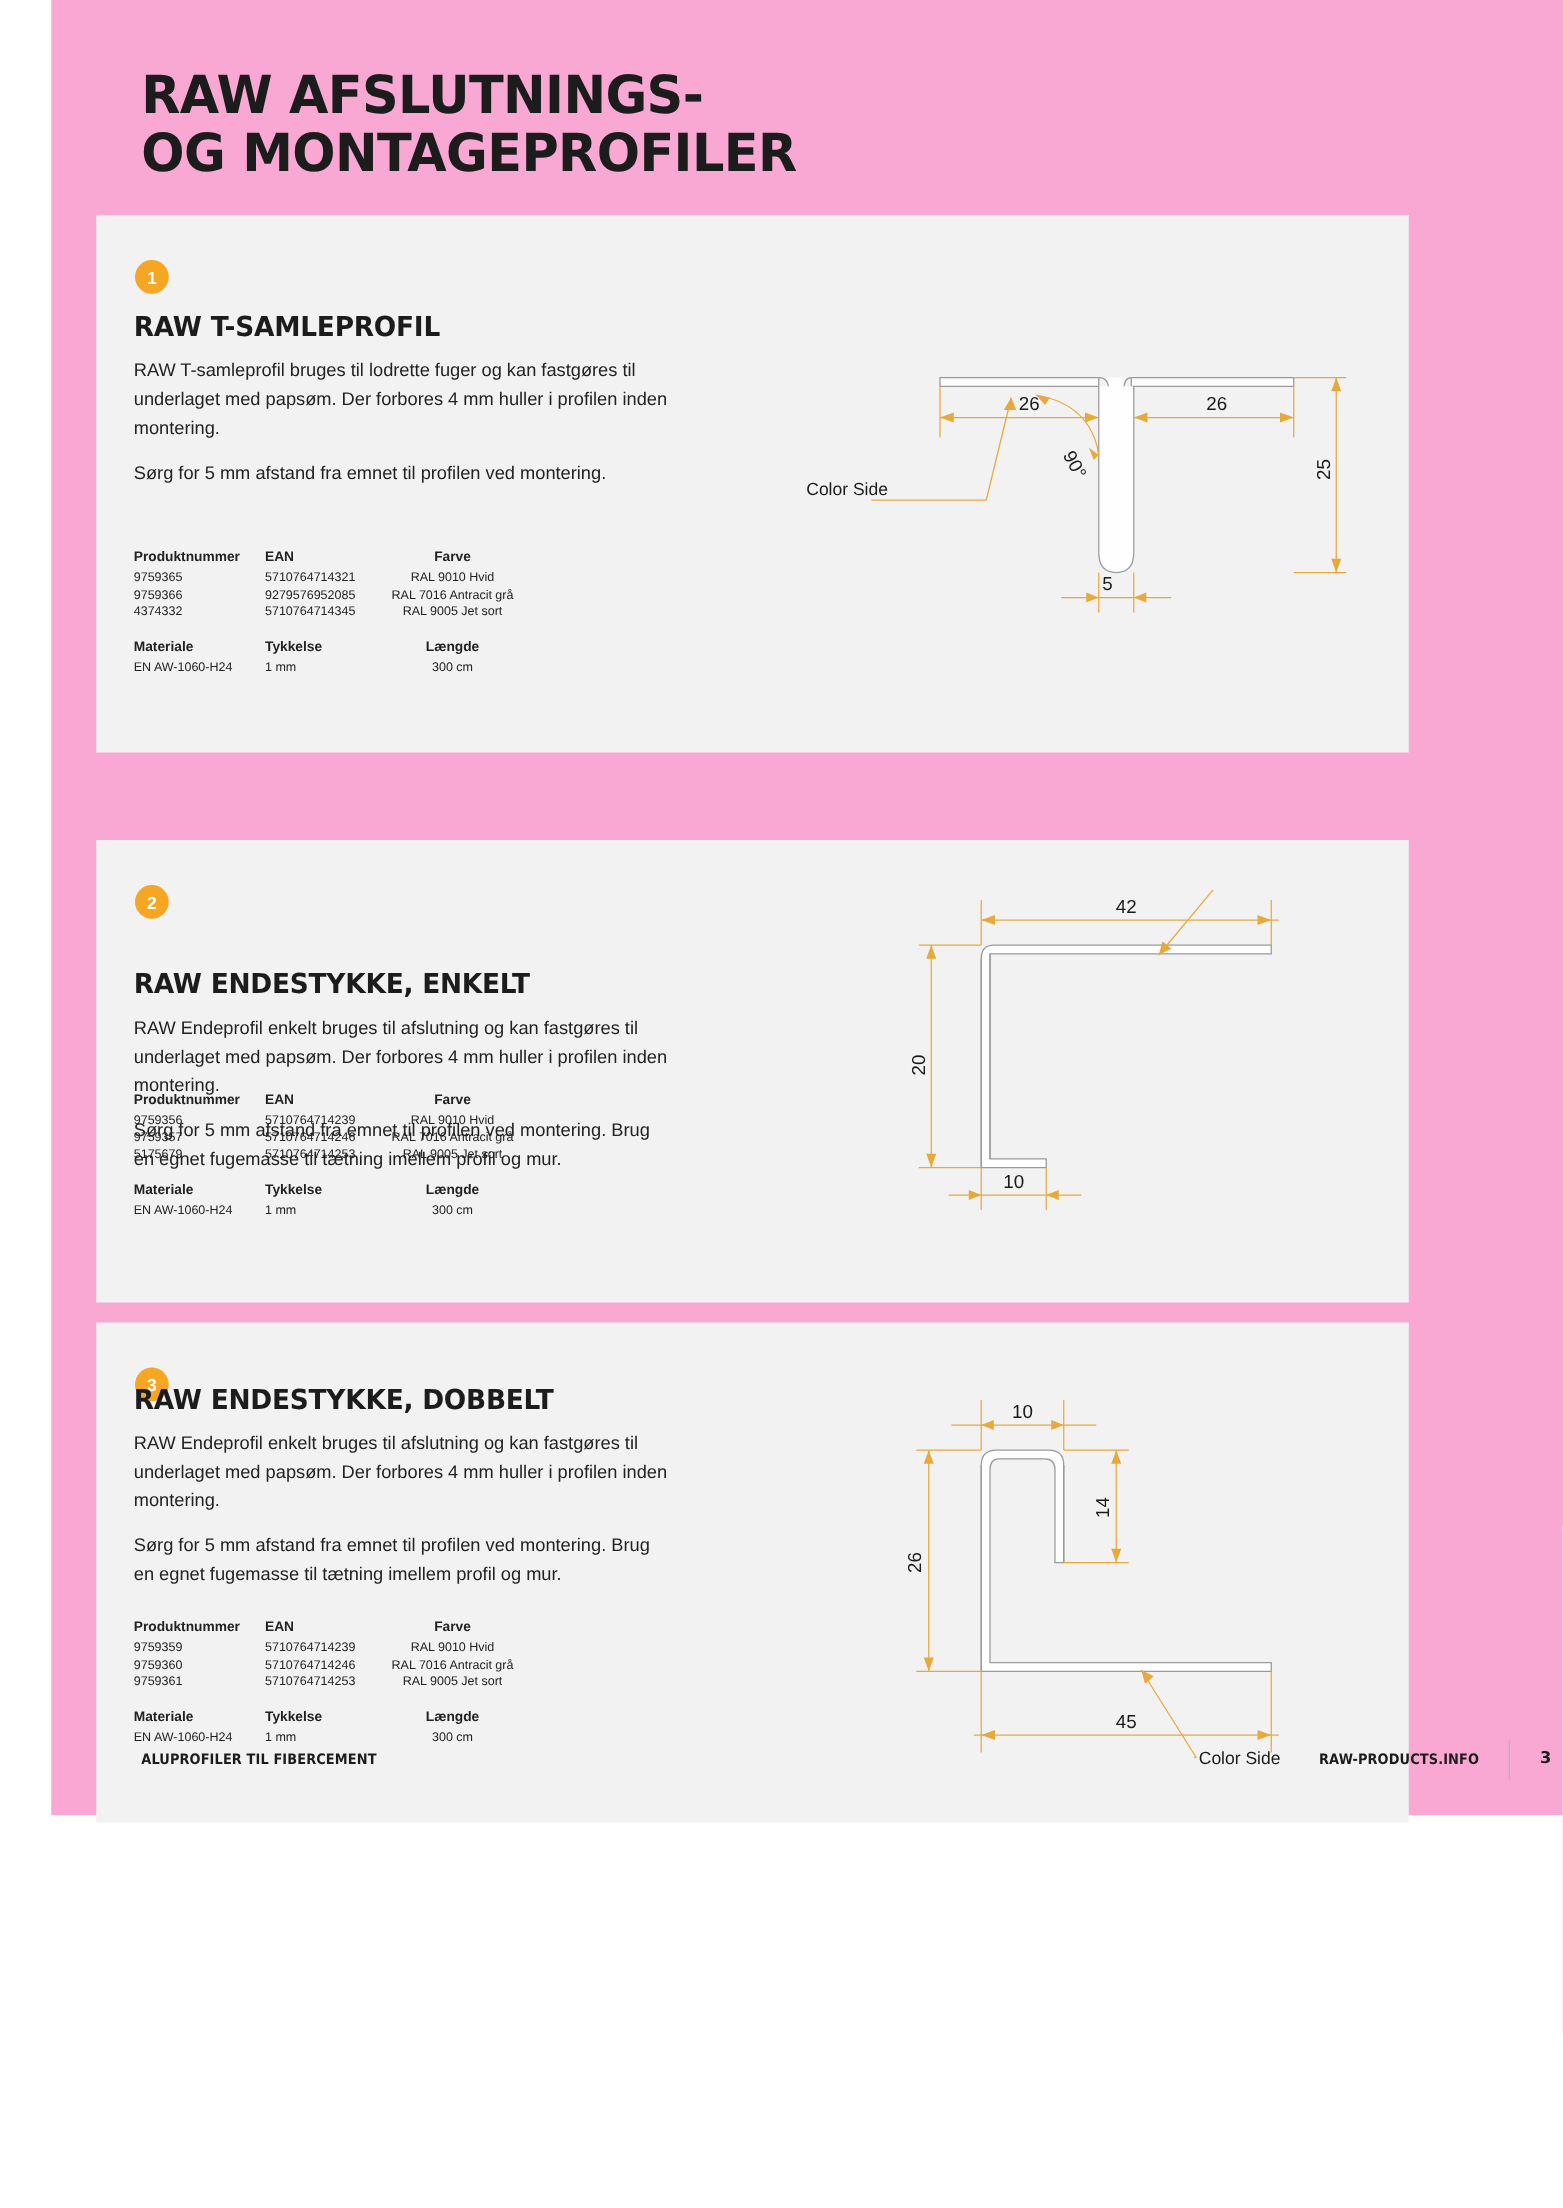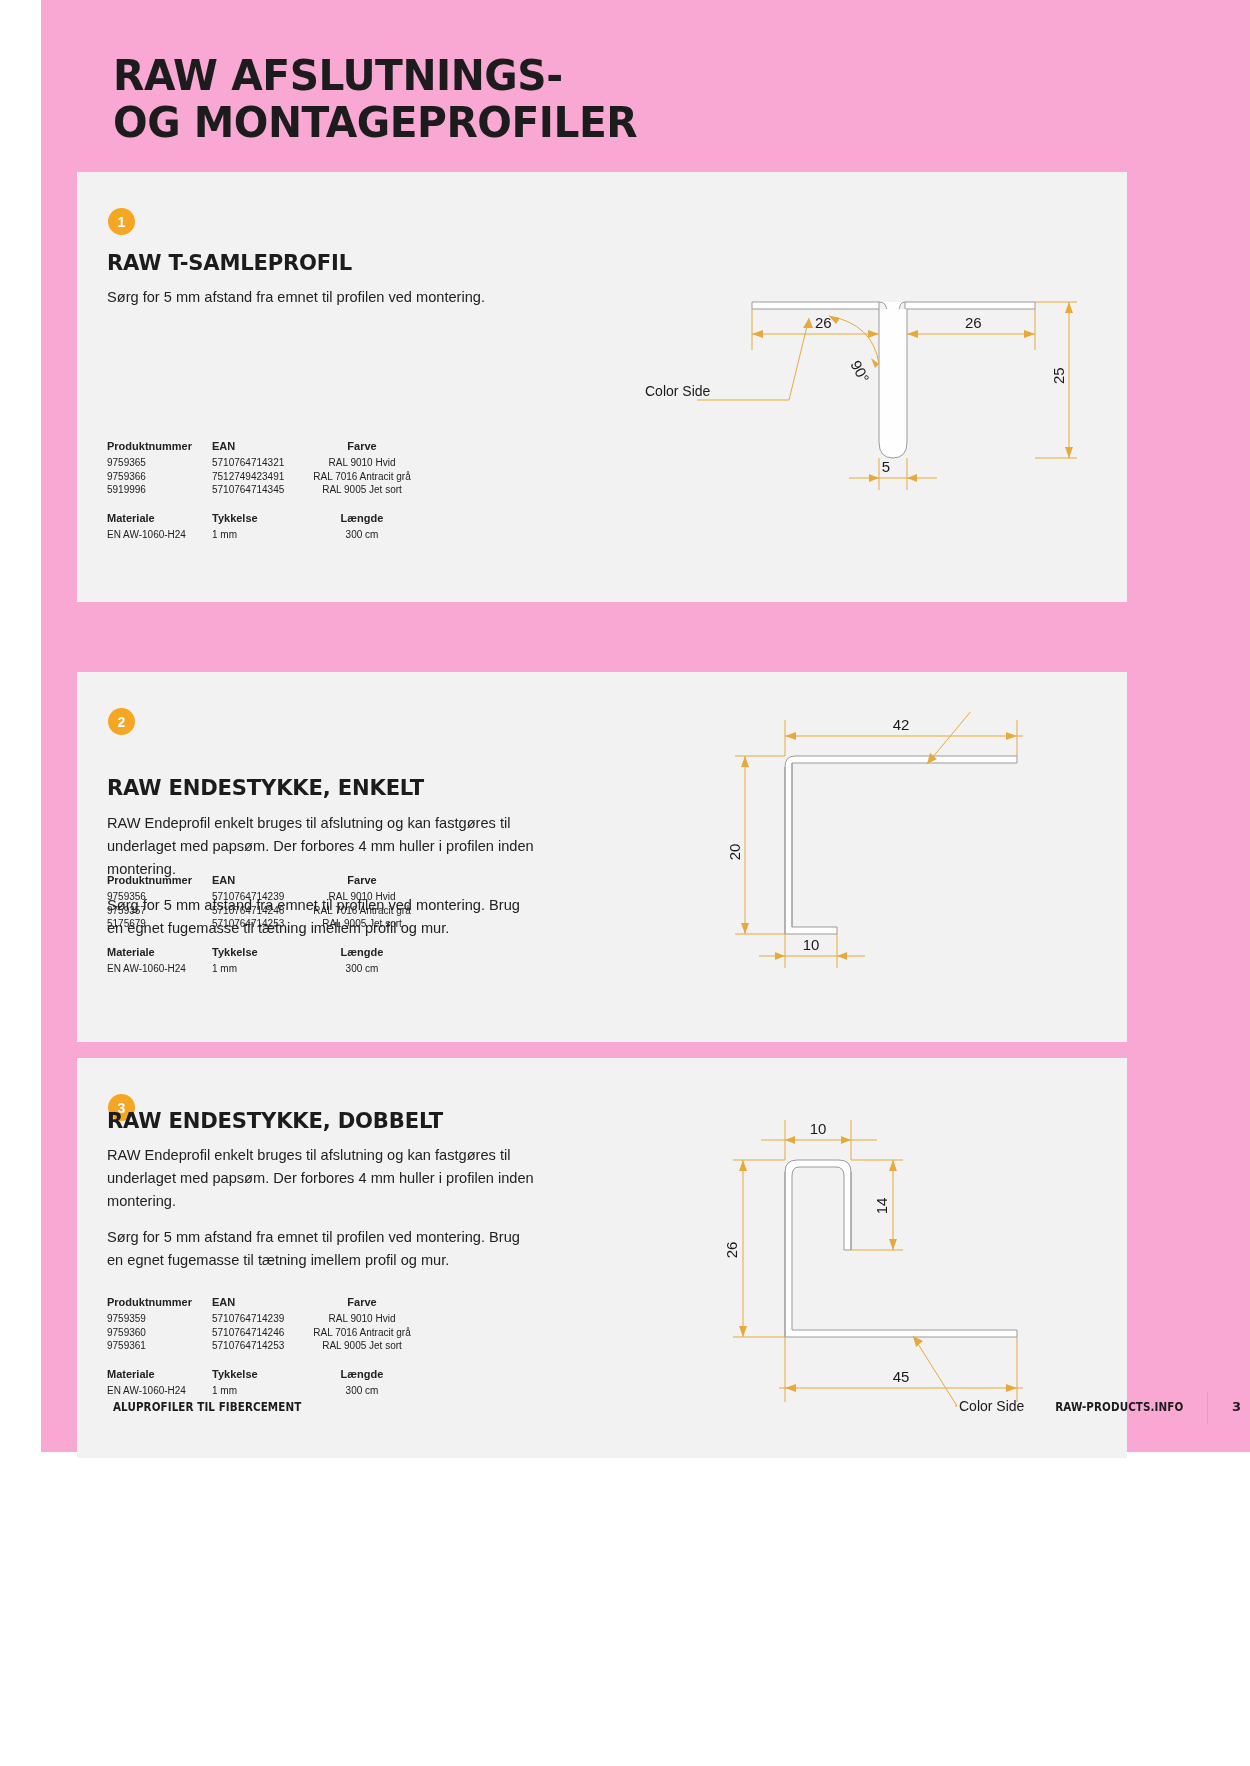--- a/index.html
+++ b/index.html
@@ -165,45 +165,46 @@
 
 <div class="page">
 
   <h1 class="page-title">RAW AFSLUTNINGS-
 OG MONTAGEPROFILER</h1>
 
   <div class="section" id="section-1">
     <div class="badge">1</div>
     <h2 class="sec-title">RAW T-SAMLEPROFIL</h2>
     <div class="body-text">
+      <p>RAW T-samleprofil bruges til lodrette fuger og kan fastgøres til underlaget med papsøm. Der forbores 4 mm huller i profilen inden montering.</p>
       <p>Sørg for 5 mm afstand fra emnet til profilen ved montering.</p>
     </div>
 
     <div class="spec-table">
       <table>
         <thead>
             <tr>
           <th>Produktnummer</th>
           <th>EAN</th>
           <th>Farve</th>
         </tr>
           </thead>
         <tbody>
           <tr>
             <td>9759365</td>
             <td>5710764714321</td>
             <td>RAL 9010 Hvid</td>
           </tr>
           <tr>
             <td>9759366</td>
-            <td>7512749423491</td>
+            <td>9279576952085</td>
             <td>RAL 7016 Antracit grå</td>
           </tr>
           <tr>
-            <td>5919996</td>
+            <td>4374332</td>
             <td>5710764714345</td>
             <td>RAL 9005 Jet sort</td>
           </tr>
         </tbody>
       </table>
       <table class="mat-table">
         <thead>
             <tr>
           <th>Materiale</th>
           <th>Tykkelse</th>

